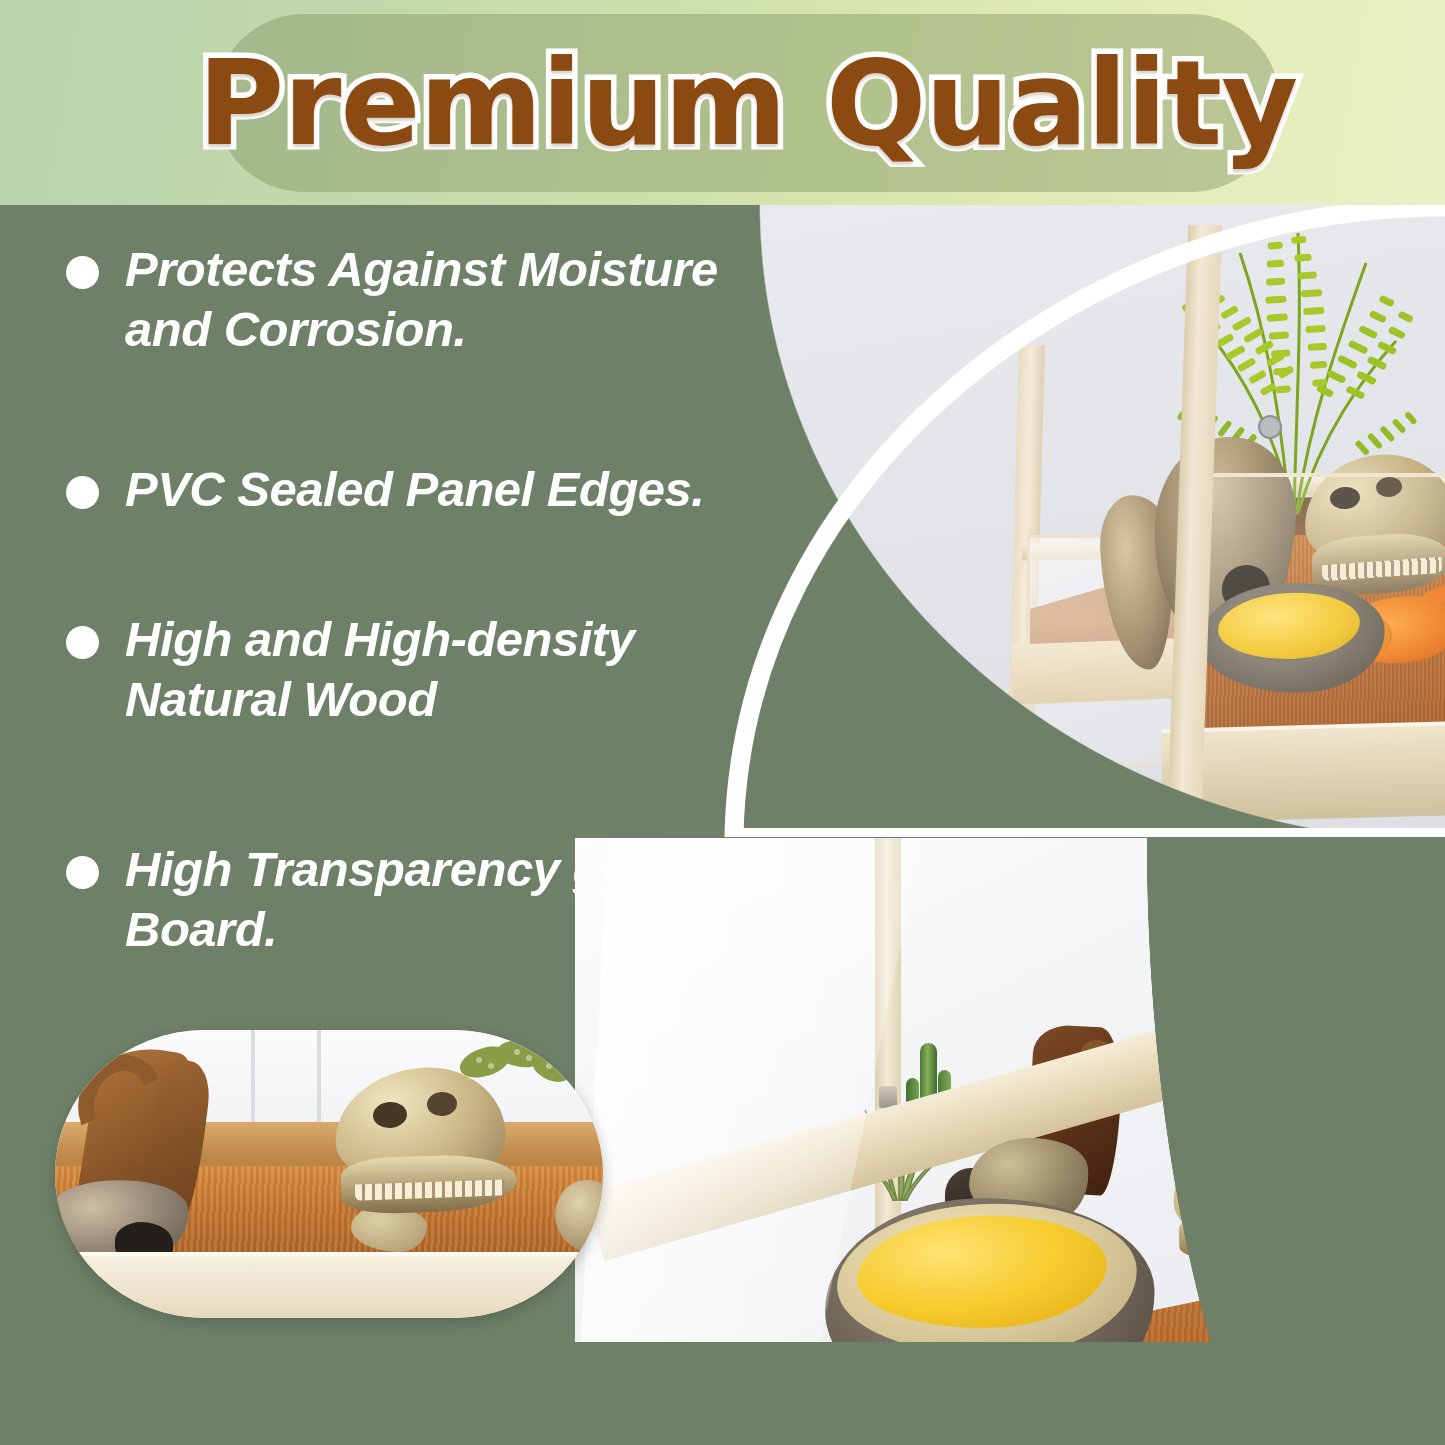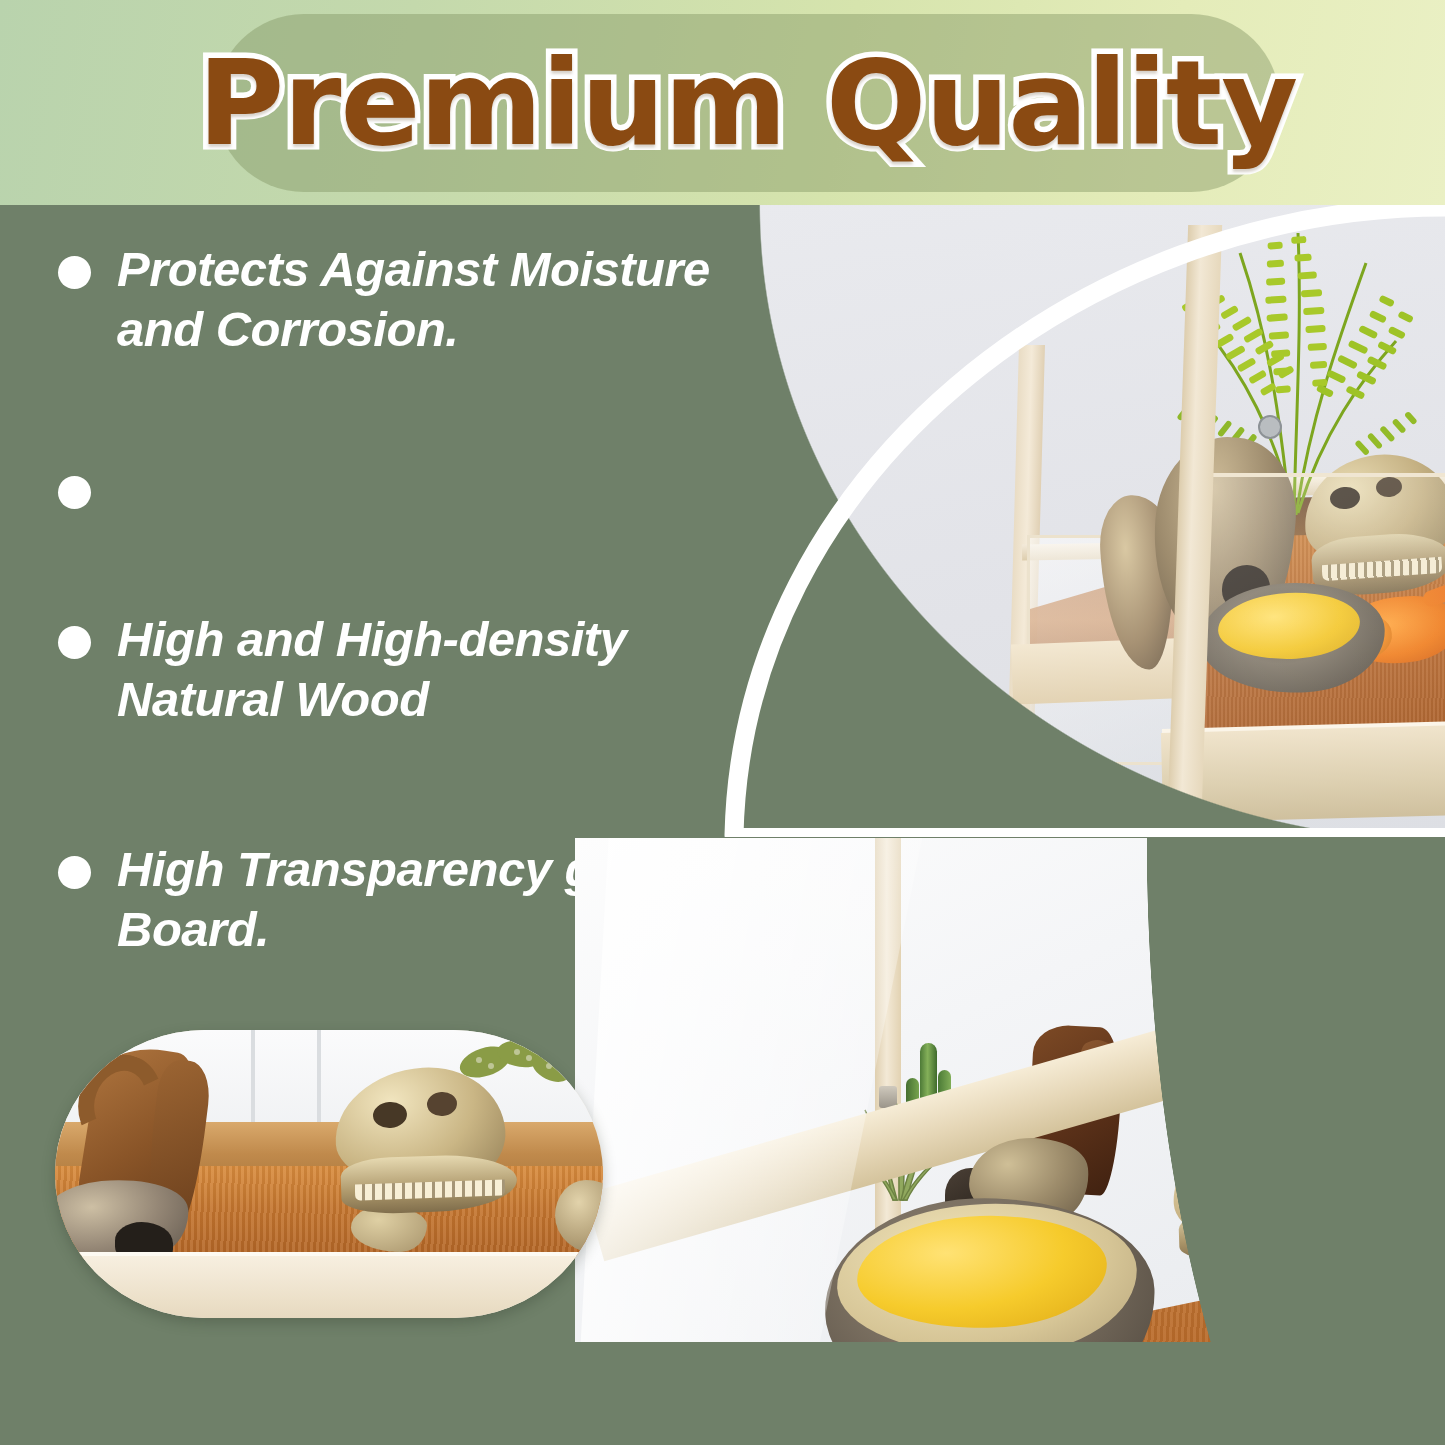--- a/index.html
+++ b/index.html
@@ -47,21 +47,21 @@
     white-space:nowrap;
     -webkit-text-stroke:11px #ffffff;
     paint-order:stroke fill;
     text-shadow:0 3px 3px rgba(90,70,40,0.25);
     font-family:"DejaVu Sans", sans-serif;
   }
 
   
   #feature-list {
     position:absolute;
-    left:0; top:205px;
+    left:8px; top:205px;
     width:760px; height:800px;
     z-index:6;
     text-decoration:underline;
   }
   .feature-item {
     position:absolute;
     left:58px;
     display:flex;
     align-items:flex-start;
     gap:26px;
@@ -588,20 +588,21 @@
 
   <div id="feature-list">
 
     <div class="feature-item" id="fi0">
       <span class="bullet-dot"></span>
       <span class="feature-text">Protects Against Moisture and Corrosion.</span>
     </div>
 
     <div class="feature-item" id="fi1">
       <span class="bullet-dot"></span>
+      <span class="feature-text">PVC Sealed Panel Edges.</span>
     </div>
 
     <div class="feature-item" id="fi2">
       <span class="bullet-dot"></span>
       <span class="feature-text">High and High-density Natural Wood</span>
     </div>
 
     <div class="feature-item" id="fi3">
       <span class="bullet-dot"></span>
       <span class="feature-text">High Transparency glass Board.</span>

